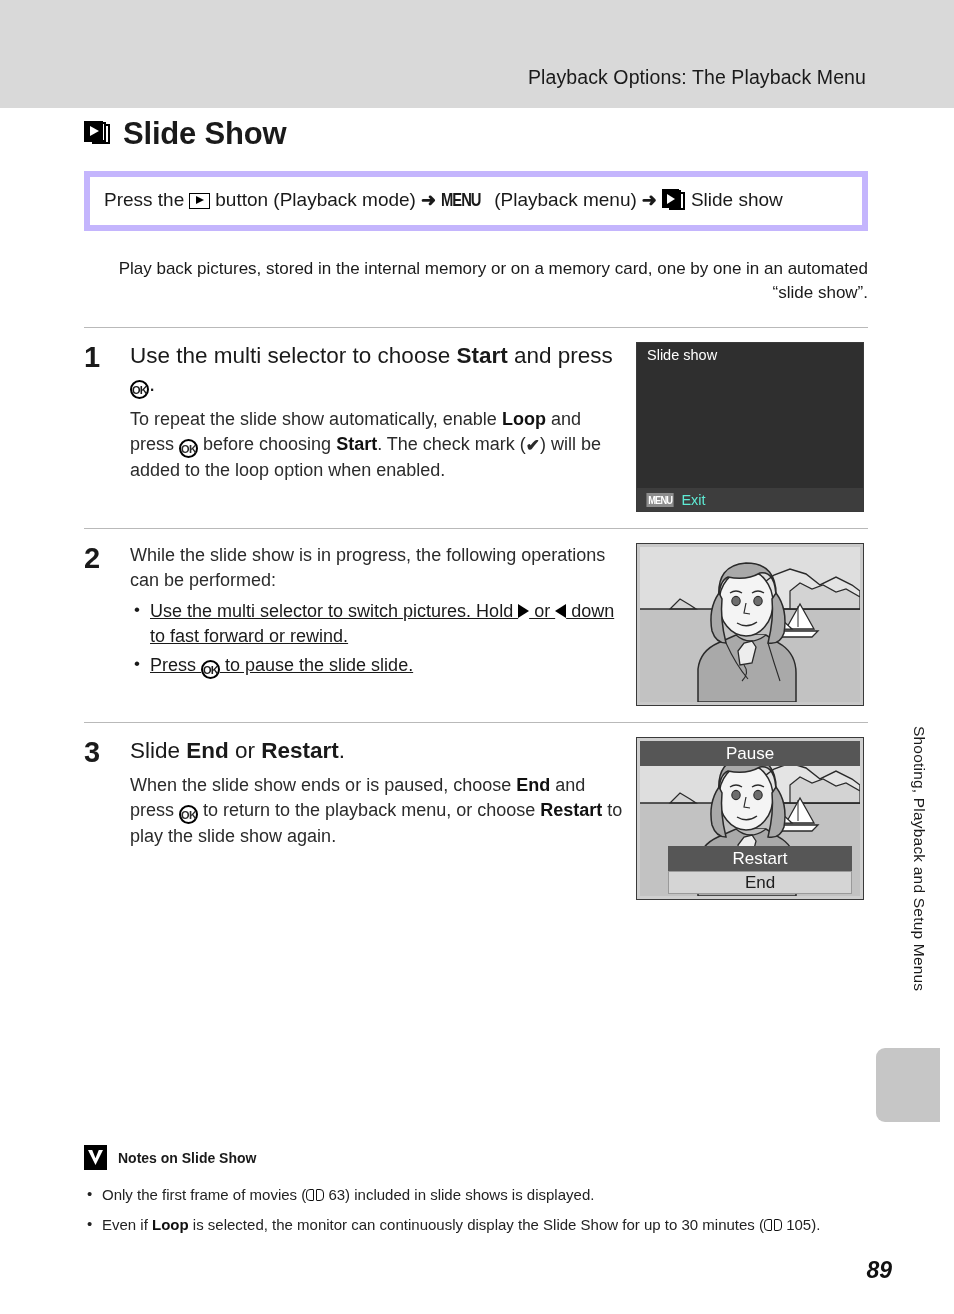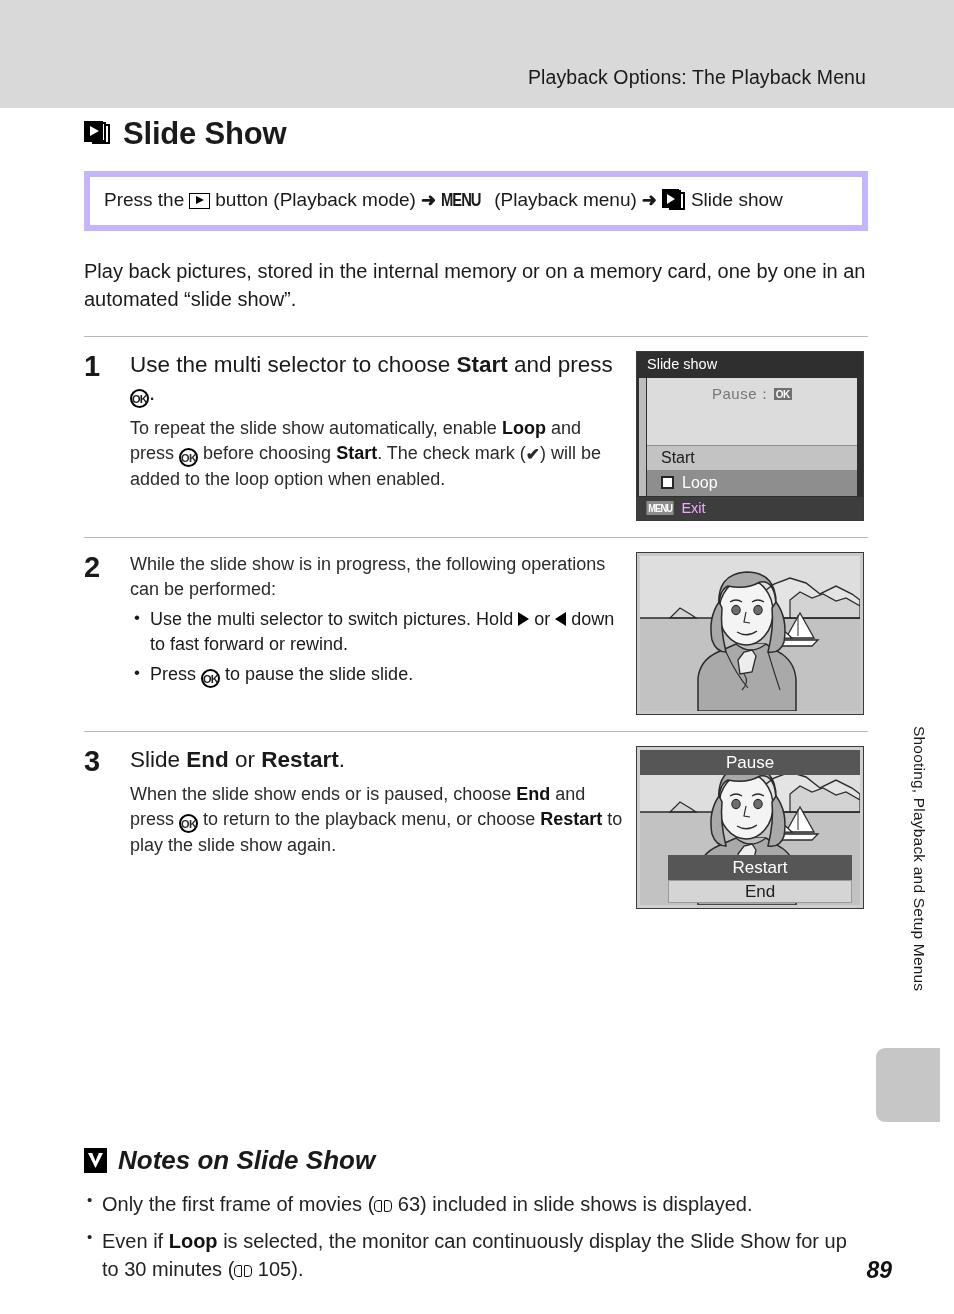--- a/index.html
+++ b/index.html
@@ -129,23 +129,24 @@
     font-size: 18px;
     letter-spacing: -1.2px;
     transform: scaleX(.82);
     transform-origin: left center;
     flex: none;
   }
   .arrow { font-size: 18px; font-weight: bold; flex: none; }
 
   
   .intro {
-    font-size: 20px;
+    font-size: 17px;
     line-height: 1.42;
     margin: 0 0 22px 0;
+    text-align: right;
   }
 
   
   .rule {
     height: 1px;
     background: #b9b9b9;
     width: 784px;
   }
   .step {
     display: flex;
@@ -165,21 +166,21 @@
     line-height: 1.25;
     margin-bottom: 8px;
   }
   .step-title b { font-weight: bold; }
   .step-text {
     font-size: 18px;
     line-height: 1.38;
     color: #2b2b2b;
   }
   .step-text b { font-weight: bold; color: #111; }
-  .bullets { margin: 6px 0 0 0; padding: 0; list-style: none; }
+  .bullets { margin: 6px 0 0 0; padding: 0; list-style: none; text-decoration: underline; }
   .bullets li {
     position: relative;
     padding-left: 20px;
     margin-bottom: 5px;
     font-size: 18px;
     line-height: 1.37;
   }
   .bullets li::before {
     content: "\2022";
     position: absolute;
@@ -322,21 +323,21 @@
   }
   .sm-menuglyph {
     background: #8c8c8c;
     color: #ffffff;
     font-size: 11px;
     font-weight: bold;
     letter-spacing: -1px;
     padding: 1px 2px;
     transform: scaleX(.85);
   }
-  .sm-exit { color: #f0abfc; font-size: 14.5px; }
+  .sm-exit { color: #5eead4; font-size: 14.5px; }
 
   
   .screen-photo { height: 163px; background: #c9c9c9; padding: 3px; }
   .photo-wrap {
     position: relative;
     width: 100%; height: 100%;
     overflow: hidden;
   }
   .photo-wrap svg { display: block; width: 100%; height: 100%; }
 
@@ -376,44 +377,43 @@
 
   
   .notes { position: absolute; left: 84px; top: 1145px; width: 784px; }
   .notes-head {
     display: flex;
     align-items: center;
     gap: 11px;
     margin-bottom: 14px;
   }
   .notes-head .nt {
-    font-size: 26px;
-    font-weight: bold;
-    font-style: italic;
+    font-size: 14px;
+    font-weight: bold;
   }
   .icon-caution {
     width: 23px; height: 25px;
     background: #000;
     position: relative;
     flex: none;
   }
   .icon-caution::after {
     content: "";
     position: absolute;
     left: 4px; top: 5px;
     width: 15px; height: 15px;
     background: #fff;
     clip-path: polygon(0 0, 28% 0, 50% 55%, 72% 0, 100% 0, 50% 100%);
   }
   .notes ul { margin: 0; padding: 0; list-style: none; }
   .notes li {
     position: relative;
     padding-left: 18px;
     margin-bottom: 9px;
-    font-size: 20px;
+    font-size: 15px;
     line-height: 1.4;
     color: #232323;
   }
   .notes li::before {
     content: "\2022";
     position: absolute;
     left: 3px; top: -1px;
     font-size: 15px;
   }
   .notes li b { font-weight: bold; color: #111; }
@@ -504,32 +504,20 @@
         <span>Use the multi selector to choose </span><b>Start</b><span> and press </span><span class="glyph-ok">OK</span><span>.</span>
       </div>
       <div class="step-text">
         <span>To repeat the slide show automatically, enable </span><b>Loop</b><span> and press </span><span class="glyph-ok">OK</span><span> before choosing </span><b>Start</b><span>. The check mark (</span><span class="glyph-check">✔</span><span>) will be added to the loop option when enabled.</span>
       </div>
     </div>
 
     <div class="figcol">
       <div class="screen screen-menu">
         <div class="sm-title">Slide show</div>
-        <div class="sm-body">
-          <div class="sm-pause">
-            <span>Pause</span><span>：</span><span class="sm-ok">OK</span>
-          </div>
-          <div class="sm-items">
-            <div class="sm-start">Start</div>
-            <div class="sm-loop">
-              <span class="sm-checkbox"></span>
-              <span>Loop</span>
-            </div>
-          </div>
-        </div>
         <div class="sm-foot">
           <span class="sm-menuglyph">MENU</span>
           <span class="sm-exit">Exit</span>
         </div>
       </div>
     </div>
   </div>
 
   <div class="rule"></div>
   <div class="step">

